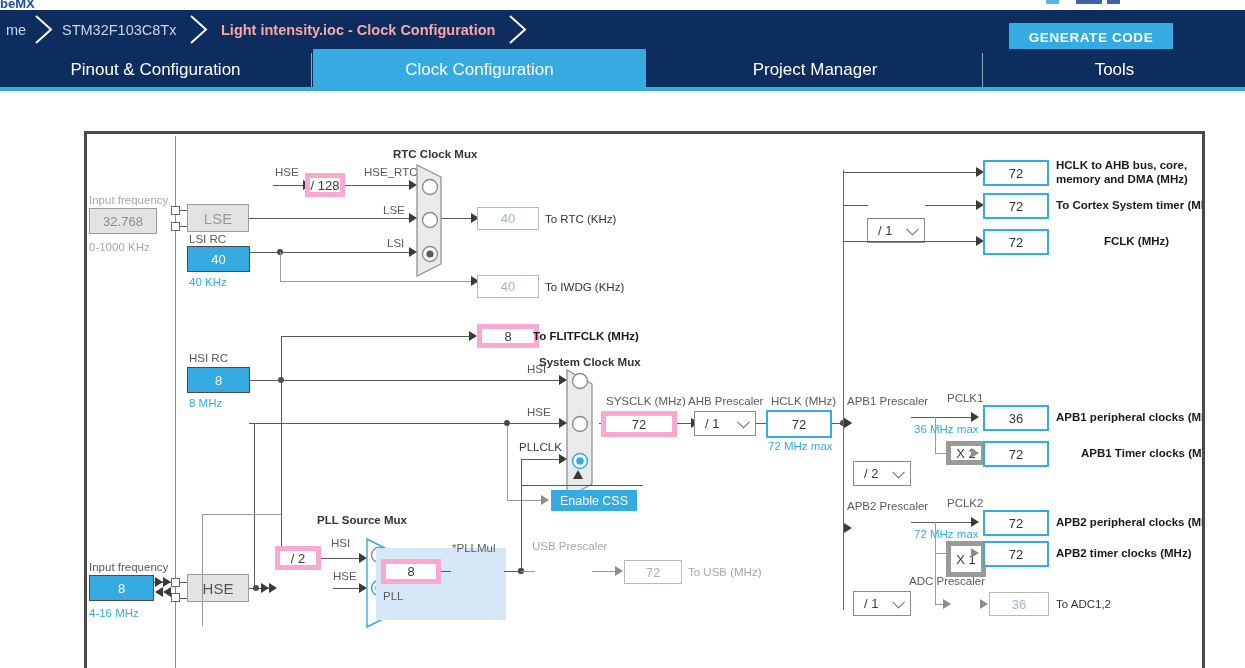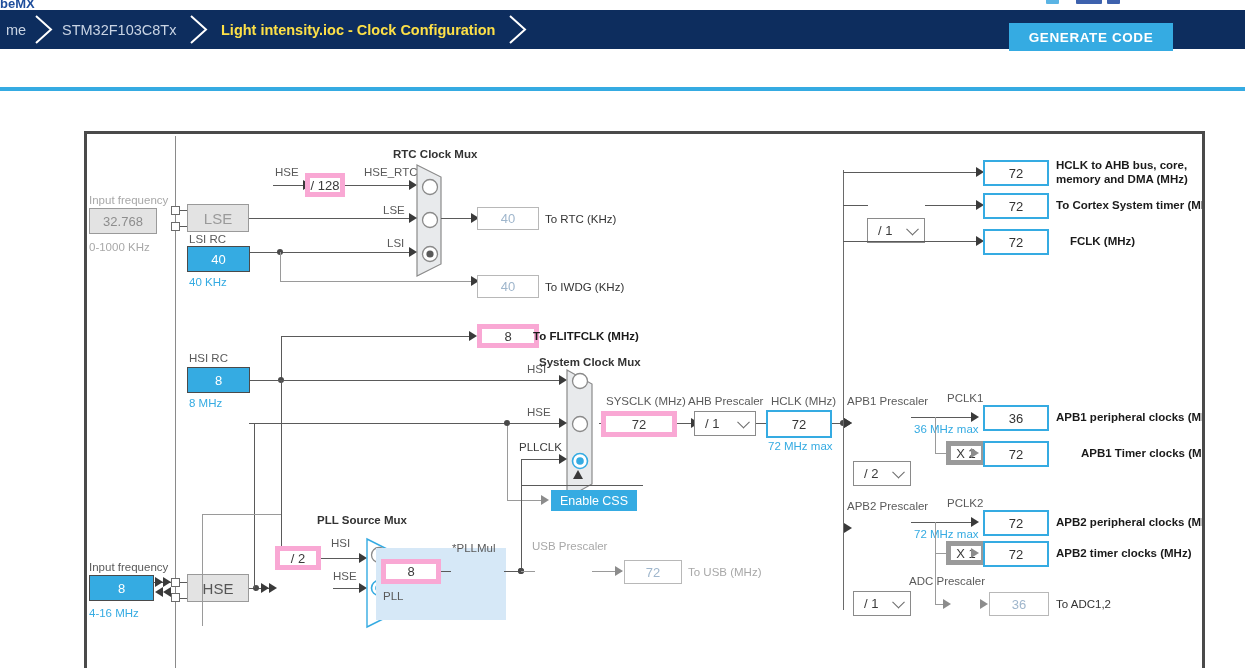--- a/index.html
+++ b/index.html
@@ -24,21 +24,21 @@
 
   
   .breadcrumb-bar {
     position:absolute; left:0; top:10px; width:1245px; height:39px;
     background:#0d2d5e;
   }
   .crumb {
     position:absolute; top:0; height:39px; display:flex; align-items:center;
     color:#c9d4e4; font-size:14.5px; white-space:nowrap;
   }
-  .crumb.active { color:#fde047; font-weight:bold; }
+  .crumb.active { color:#fca5a5; font-weight:bold; }
   .chev {
     position:absolute; top:0; height:39px; width:26px;
   }
   .chev svg { display:block; }
   .gen-code {
     position:absolute; left:1009px; top:13px; width:164px; height:28px;
     background:#35abe2; color:#ffffff; font-size:13.5px; font-weight:bold;
     letter-spacing:.6px; display:flex; align-items:center; justify-content:center;
     border:none; cursor:pointer;
   }
@@ -166,20 +166,28 @@
     </div>
     <div class="crumb active" style="left:221px;">Light intensity.ioc - Clock Configuration</div>
     <div class="chev" style="left:506px;">
       <svg width="26" height="39" viewBox="0 0 26 39">
           <path d="M4 6 L19 19.5 L4 33" fill="none" stroke="#ffffff" stroke-width="2"></path>
         </svg>
     </div>
     <div class="gen-code">GENERATE CODE</div>
   </div>
 
+  <div class="tabbar">
+    <div class="tab" style="left:0px; width:311px;">Pinout &amp; Configuration</div>
+    <div class="tab-sep" style="left:311px;"></div>
+    <div class="tab sel" style="left:313px; width:333px;">Clock Configuration</div>
+    <div class="tab" style="left:648px; width:334px;">Project Manager</div>
+    <div class="tab-sep" style="left:982px;"></div>
+    <div class="tab" style="left:984px; width:261px;">Tools</div>
+  </div>
   <div class="tab-underline"></div>
 
   <div class="toolbar">
     <div class="tb-btn" style="left:344px;">
       <svg width="20" height="20" viewBox="0 0 20 20">
           <path d="M13 13 L13 8 Q13 6.5 11.2 6.5 L5 6.5" fill="none" stroke="#9a9a9a" stroke-width="1.4"></path>
           <path d="M7.6 3.9 L4.6 6.5 L7.6 9.1" fill="none" stroke="#9a9a9a" stroke-width="1.4"></path>
         </svg>
     </div>
     <div class="tb-btn" style="left:398px;">
@@ -367,21 +375,21 @@
         <span class="cv"></span>
       </div>
       <div class="wire h" style="left:838px; top:71px; width:52px;"></div>
       <div class="arrow" style="left:889px; top:66px;"></div>
       <div class="box hl" style="left:896px; top:59px; width:66px; height:26px;">72</div>
       <div class="lbl bold" style="left:969px; top:65px;">To Cortex System timer (MHz)</div>
 
       <div class="wire h" style="left:756px; top:107px; width:135px;"></div>
       <div class="arrow" style="left:889px; top:102px;"></div>
       <div class="box hl" style="left:896px; top:95px; width:66px; height:26px;">72</div>
-      <div class="lbl bold" style="left:983px; top:101px;">FCLK (MHz)</div>
+      <div class="lbl bold" style="left:1017px; top:101px;">FCLK (MHz)</div>
 
       <div class="lbl" style="left:760px; top:261px;">APB1 Prescaler</div>
       <div class="arrow" style="left:757px; top:284px;"></div>
       <div class="sel-box" style="left:766px; top:277px; width:58px;">
         <span>/ 2</span>
         <span class="cv"></span>
       </div>
       <div class="lbl" style="left:860px; top:258px;">PCLK1</div>
       <div class="wire h" style="left:824px; top:283px; width:65px;"></div>
       <div class="arrow" style="left:884px; top:278px;"></div>
@@ -405,21 +413,21 @@
       </div>
       <div class="lbl" style="left:860px; top:363px;">PCLK2</div>
       <div class="wire h" style="left:824px; top:388px; width:65px;"></div>
       <div class="arrow" style="left:884px; top:383px;"></div>
       <div class="lbl blue" style="left:827px; top:394px;">72 MHz max</div>
       <div class="box hl" style="left:896px; top:376px; width:66px; height:26px;">72</div>
       <div class="lbl bold" style="left:969px; top:382px;">APB2 peripheral clocks (MHz)</div>
 
       <div class="wire v" style="left:848px; top:388px; height:82px; background:#9a9a9a;"></div>
       <div class="wire h light" style="left:848px; top:419px; width:12px;"></div>
-      <div class="box" style="left:859px; top:407px; width:40px; height:24px; border-color:#9a9a9a;">X 1</div>
+      <div class="box" style="left:859px; top:407px; width:40px; height:36px; border-color:#9a9a9a;">X 1</div>
       <div class="wire h light" style="left:899px; top:419px; width:50px;"></div>
       <div class="arrow light" style="left:884px; top:414px;"></div>
       <div class="box hl" style="left:896px; top:407px; width:66px; height:26px;">72</div>
       <div class="lbl bold" style="left:969px; top:413px;">APB2 timer clocks (MHz)</div>
 
       <div class="lbl" style="left:822px; top:441px;">ADC Prescaler</div>
       <div class="wire h light" style="left:848px; top:470px; width:12px;"></div>
       <div class="arrow light" style="left:856px; top:465px;"></div>
 
       <div class="arrow light" style="left:893px; top:465px;"></div>

